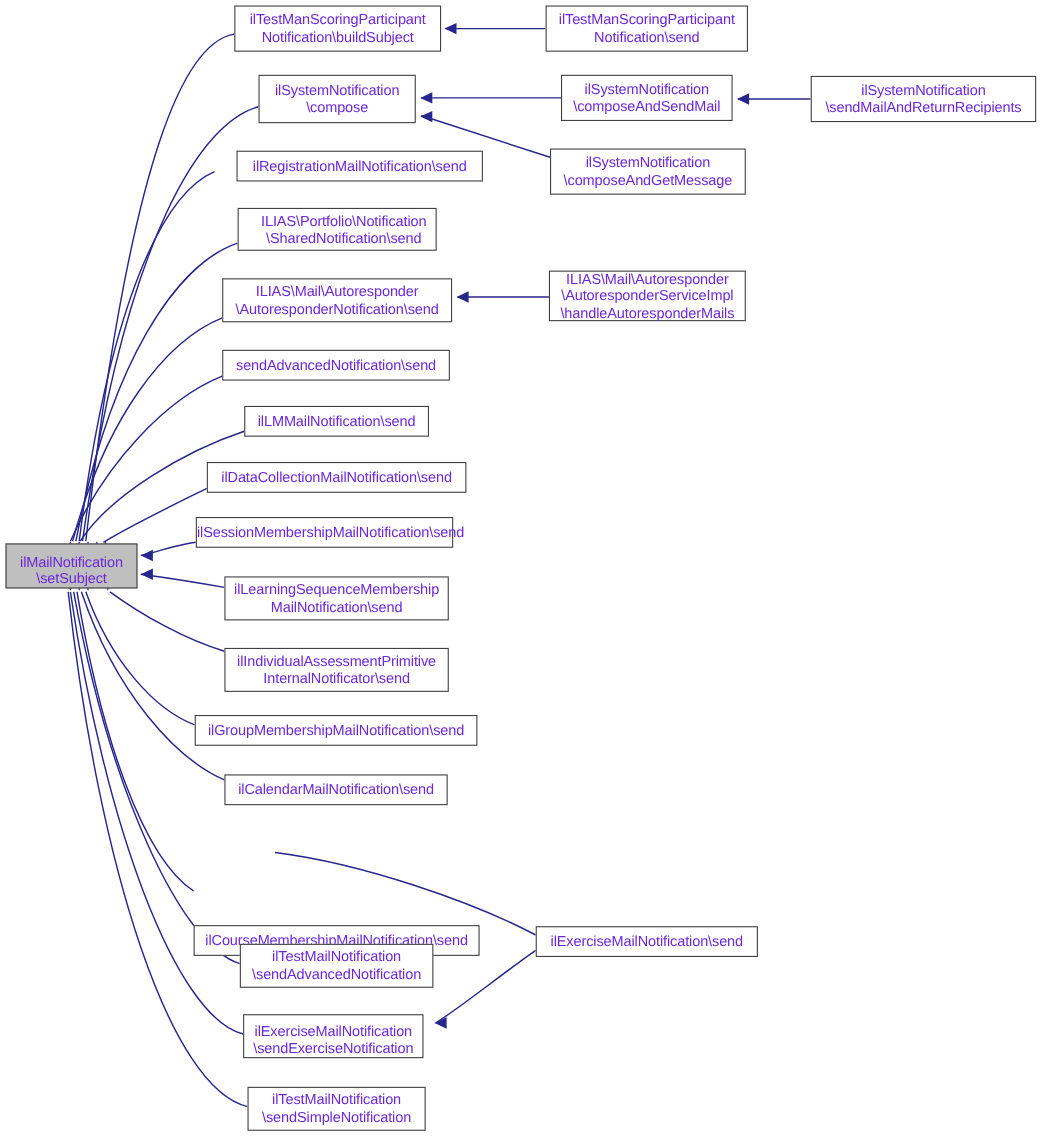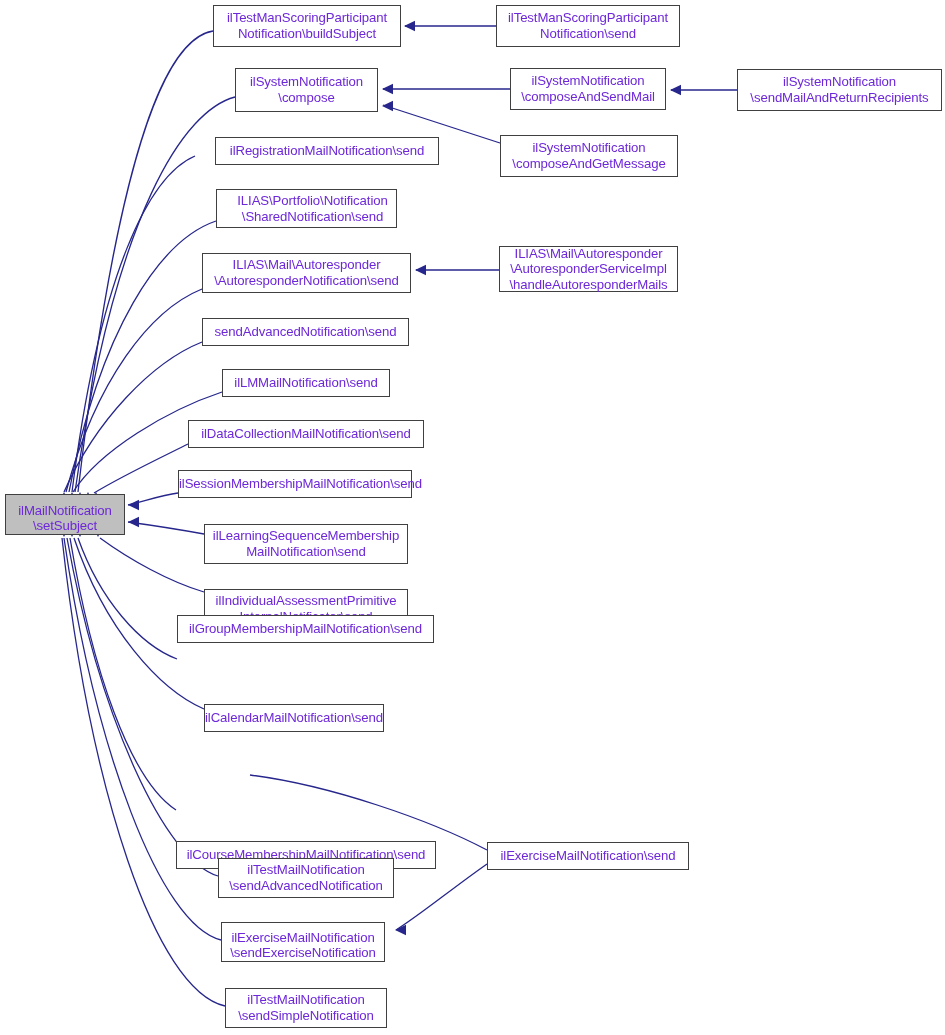--- a/index.html
+++ b/index.html
@@ -111,22 +111,22 @@
       <div class="node" style="left: 202px; top: 253px; width: 209px; height: 40px;"><span class="label">ILIAS\Mail\Autoresponder
 \AutoresponderNotification\send</span></div>
       <div class="node" style="left: 202px; top: 318px; width: 207px; height: 28px;"><span class="label">sendAdvancedNotification\send</span></div>
       <div class="node" style="left: 222px; top: 369px; width: 168px; height: 28px;"><span class="label">ilLMMailNotification\send</span></div>
       <div class="node" style="left: 188px; top: 420px; width: 236px; height: 28px;"><span class="label">ilDataCollectionMailNotification\send</span></div>
       <div class="node" style="left: 178px; top: 470px; width: 234px; height: 28px;"><span class="label">ilSessionMembershipMailNotification\send</span></div>
       <div class="node" style="left: 204px; top: 524px; width: 204px; height: 40px;"><span class="label">ilLearningSequenceMembership
 MailNotification\send</span></div>
       <div class="node" style="left: 204px; top: 589px; width: 204px; height: 40px;"><span class="label">ilIndividualAssessmentPrimitive
 InternalNotificator\send</span></div>
-      <div class="node" style="left: 177px; top: 615px; width: 257px; height: 28px;"><span class="label">ilGroupMembershipMailNotification\send</span></div>
-      <div class="node" style="left: 204px; top: 704px; width: 180px; height: 28px; text-align: center;"><span class="label">ilCalendarMailNotification\send</span></div>
+      <div class="node" style="left: 177px; top: 650px; width: 257px; height: 28px;"><span class="label">ilGroupMembershipMailNotification\send</span></div>
+      <div class="node" style="left: 204px; top: 704px; width: 203px; height: 28px; text-align: center;"><span class="label">ilCalendarMailNotification\send</span></div>
       <div class="node" style="left: 176px; top: 805px; width: 260px; height: 28px; margin-top: 36px;"><span class="label">ilCourseMembershipMailNotification\send</span></div>
       <div class="node" style="left: 218px; top: 858px; width: 176px; height: 40px;"><span class="label">ilTestMailNotification
 \sendAdvancedNotification</span></div>
       <div class="node" style="left: 221px; top: 922px; width: 164px; height: 40px; align-items: flex-end;"><span class="label">ilExerciseMailNotification
 \sendExerciseNotification</span></div>
       <div class="node" style="left: 225px; top: 988px; width: 162px; height: 40px;"><span class="label">ilTestMailNotification
 \sendSimpleNotification</span></div>
       <div class="node" style="left: 496px; top: 5px; width: 184px; height: 42px;"><span class="label">ilTestManScoringParticipant
 Notification\send</span></div>
       <div class="node" style="left: 510px; top: 68px; width: 156px; height: 42px;"><span class="label">ilSystemNotification

